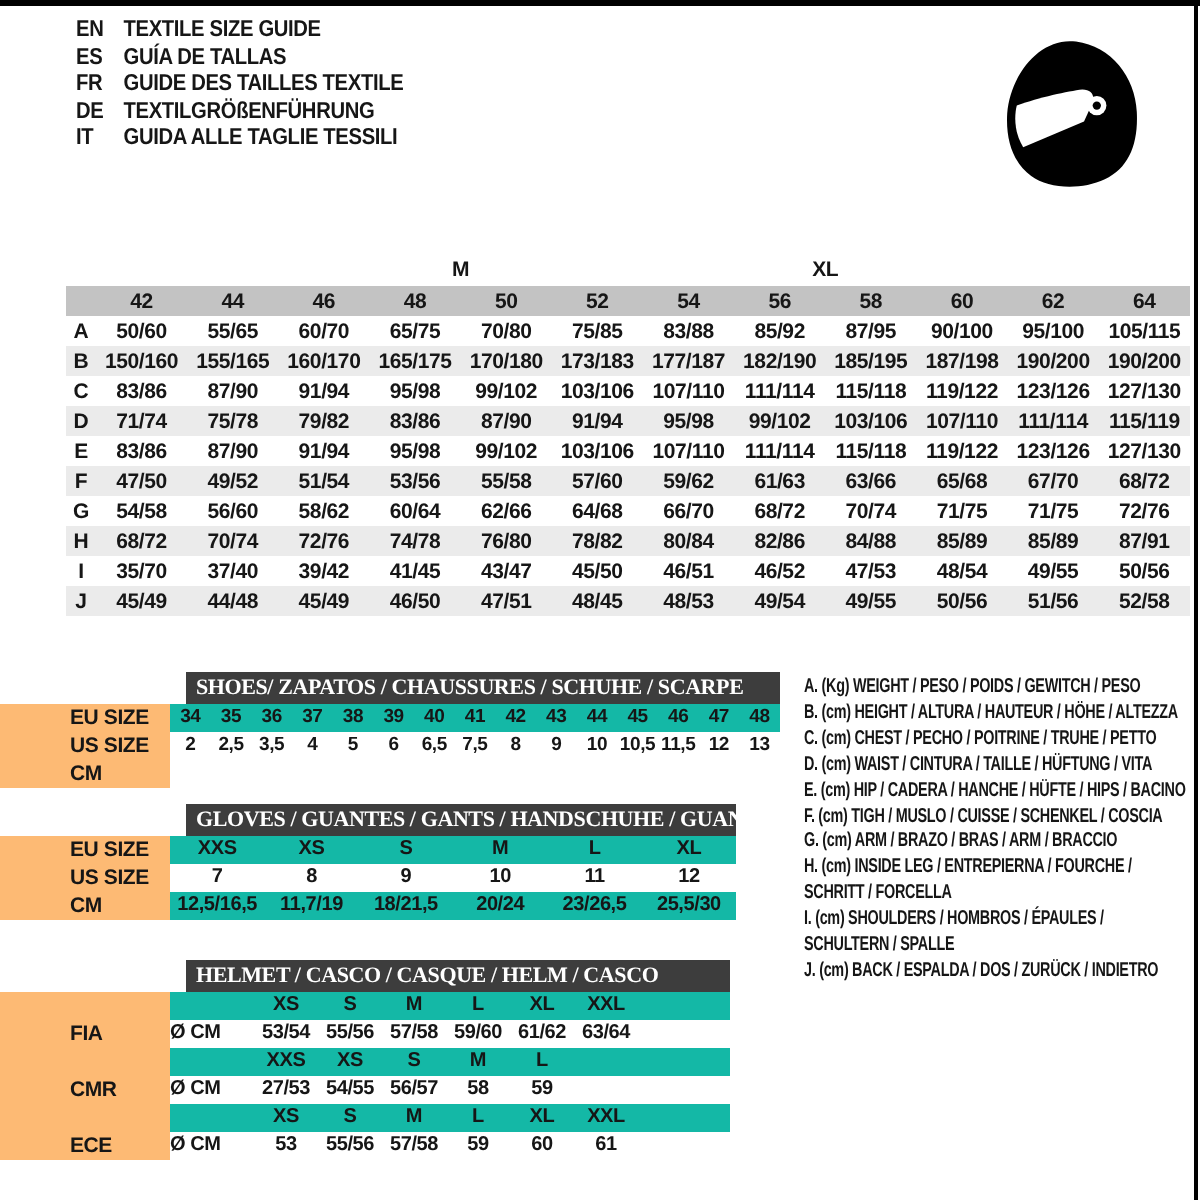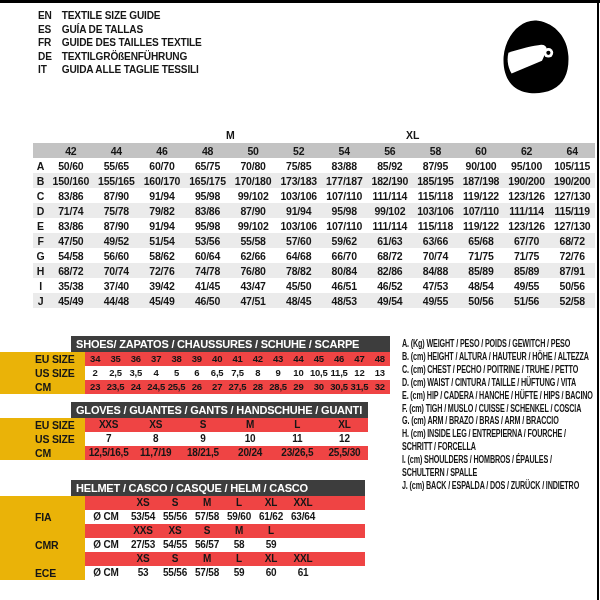--- a/index.html
+++ b/index.html
@@ -22,33 +22,33 @@
   table.textile{position:absolute;left:33px;top:127px;width:562px;border-collapse:collapse;
                 table-layout:fixed;font-size:10.5px;}
   table.textile td{padding:0;margin:0;text-align:center;height:15px;white-space:nowrap;overflow:hidden;}
   table.textile tr.group-row td{height:16px;background:#fff;}
   table.textile td.grp-bar{background:#3d3d3d;color:#fff;font-size:11.5px;}
   table.textile tr.num-row td{background:#c3c3c3;height:15px;}
   table.textile tr.striped td{background:#ebebeb;}
 
   
   .bt{position:absolute;left:0;}
-  .bt-header{margin-left:71px;background:#3d3d3d;color:#fff;height:16px;line-height:16px;
-             padding-left:5px;font-size:11px;white-space:nowrap;overflow:hidden;}
+  .bt-header{margin-left:93px;background:#3d3d3d;color:#fff;height:16px;line-height:16px;
+             padding-left:5px;font-size:11px;white-space:nowrap;overflow:hidden;font-family:Liberation Serif, serif;}
   .bt-row{display:flex;height:14px;line-height:14px;font-size:10px;}
-  .bt-label{width:85px;padding-left:35px;box-sizing:border-box;background:#eab308;
+  .bt-label{width:85px;padding-left:35px;box-sizing:border-box;background:#fdba74;
             font-size:10.5px;white-space:nowrap;}
   .bt-cells{flex:1;display:flex;}
-  .bt-row.shaded .bt-cells{background:#ef4444;}
+  .bt-row.shaded .bt-cells{background:#14b8a6;}
   .bt-cell{flex:1;text-align:center;white-space:nowrap;overflow:hidden;}
   .shoes-tbl{top:336px;width:390px;}
   .shoes-tbl .bt-row{font-size:9.5px;}
   .gloves-tbl{top:402px;width:368px;}
   .helmet-tbl{top:480px;width:365px;}
-  .unit-cell{width:42px;flex:none;text-align:center;white-space:nowrap;}
+  .unit-cell{width:42px;flex:none;text-align:left;white-space:nowrap;}
   .hm-cell{width:32px;flex:none;text-align:center;white-space:nowrap;}
   .hm-filler{flex:1;}
 
   
   .legend{position:absolute;left:402px;top:338px;width:270px;font-size:10px;line-height:12.9px;
           transform:scaleX(0.72);transform-origin:left top;}
   .legend-line{white-space:nowrap;}
 </style>
 </head>
 <body>
@@ -243,21 +243,21 @@
           <td>78/82</td>
           <td>80/84</td>
           <td>82/86</td>
           <td>84/88</td>
           <td>85/89</td>
           <td>85/89</td>
           <td>87/91</td>
         </tr>
         <tr>
           <td class="letter">I</td>
-          <td>35/38</td>
+          <td>35/70</td>
           <td>37/40</td>
           <td>39/42</td>
           <td>41/45</td>
           <td>43/47</td>
           <td>45/50</td>
           <td>46/51</td>
           <td>46/52</td>
           <td>47/53</td>
           <td>48/54</td>
           <td>49/55</td>
@@ -319,37 +319,20 @@
             <div class="bt-cell">9</div>
             <div class="bt-cell">10</div>
             <div class="bt-cell">10,5</div>
             <div class="bt-cell">11,5</div>
             <div class="bt-cell">12</div>
             <div class="bt-cell">13</div>
           </div>
         </div>
         <div class="bt-row shaded">
           <div class="bt-label">CM</div>
-          <div class="bt-cells">
-            <div class="bt-cell">23</div>
-            <div class="bt-cell">23,5</div>
-            <div class="bt-cell">24</div>
-            <div class="bt-cell">24,5</div>
-            <div class="bt-cell">25,5</div>
-            <div class="bt-cell">26</div>
-            <div class="bt-cell">27</div>
-            <div class="bt-cell">27,5</div>
-            <div class="bt-cell">28</div>
-            <div class="bt-cell">28,5</div>
-            <div class="bt-cell">29</div>
-            <div class="bt-cell">30</div>
-            <div class="bt-cell">30,5</div>
-            <div class="bt-cell">31,5</div>
-            <div class="bt-cell">32</div>
-          </div>
         </div>
       </div>
   </div>
 
   <div class="bt gloves-tbl">
     <div class="bt-header">GLOVES / GUANTES / GANTS / HANDSCHUHE / GUANTI</div>
     <div>
         <div class="bt-row shaded">
           <div class="bt-label">EU SIZE</div>
           <div class="bt-cells">

